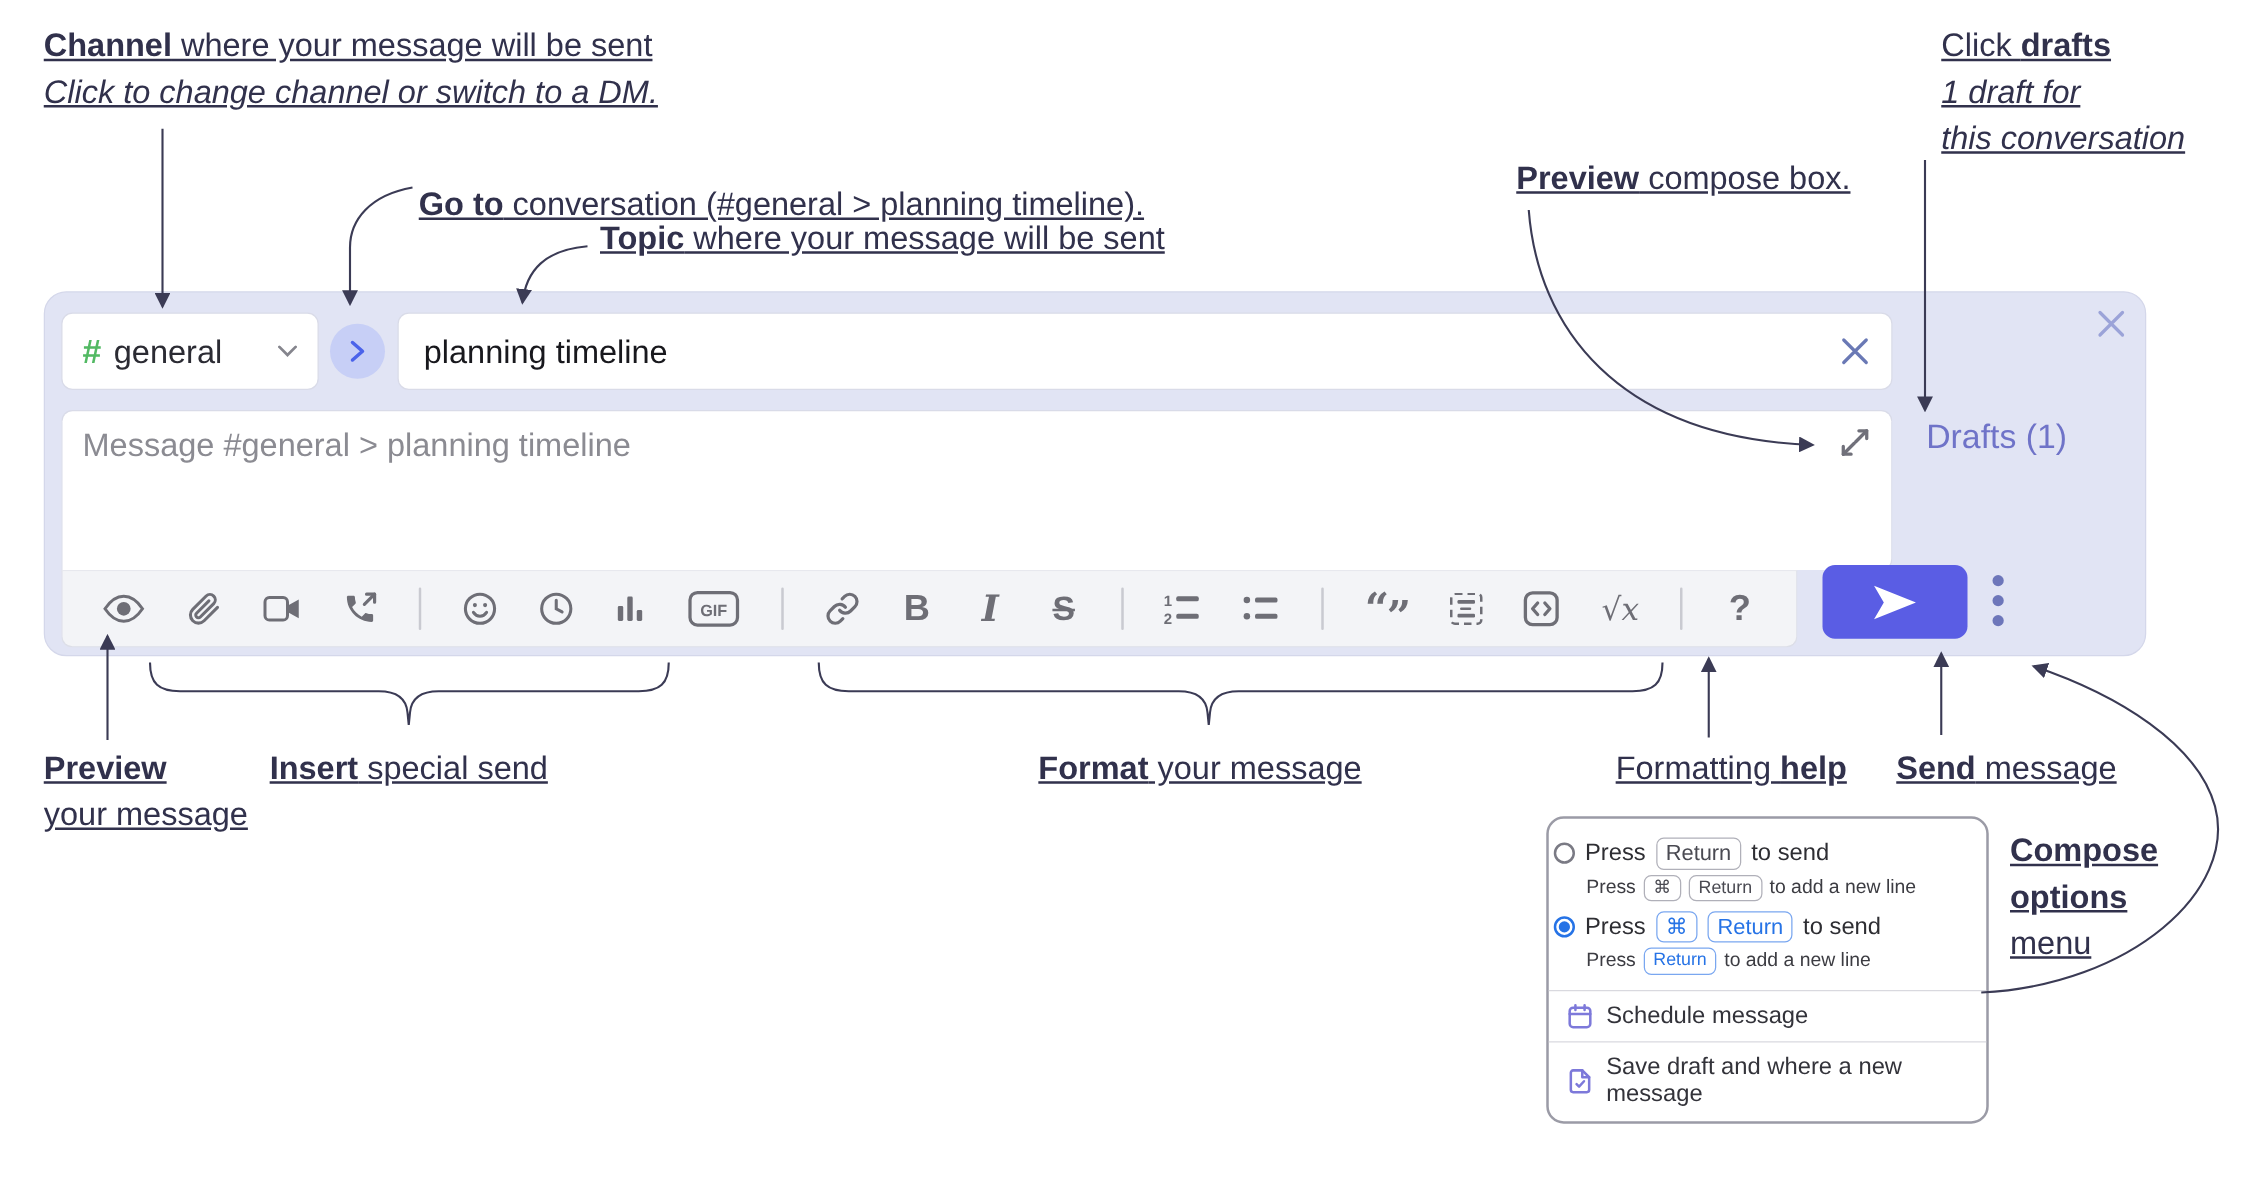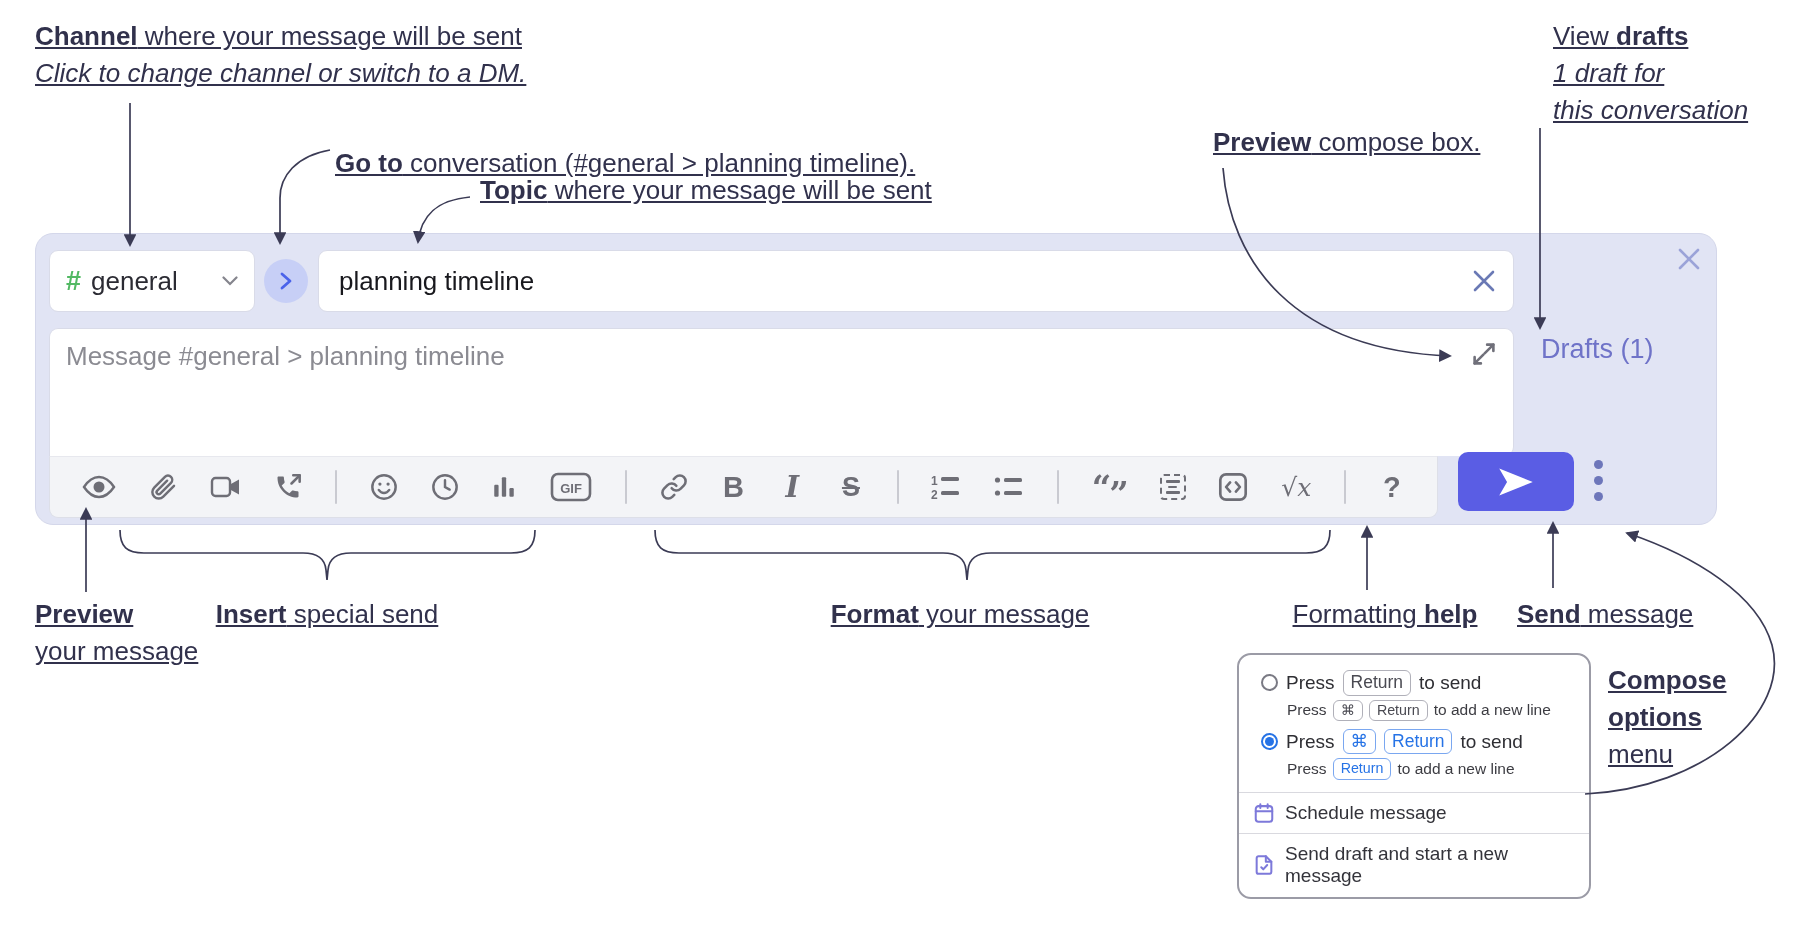--- a/index.html
+++ b/index.html
@@ -45,21 +45,21 @@
   .spoiler-box{width:26px;height:26px;border:2px dashed #6e6e76;border-radius:4px;display:flex;flex-direction:column;justify-content:center;gap:3px;align-items:center;box-sizing:border-box;}
   .spoiler-box i{display:block;height:2.5px;background:#6e6e76;border-radius:1px;}
   .close-x{position:absolute;right:14px;top:12px;cursor:pointer;display:flex;}
   .drafts-link{position:absolute;left:1505px;top:100px;font-size:27px;color:#6f73c8;cursor:pointer;}
   .send-btn{position:absolute;left:1422px;top:218px;width:116px;height:59px;border-radius:10px;background:#5a5de4;display:flex;align-items:center;justify-content:center;cursor:pointer;border:none;}
   .dots-btn{position:absolute;left:1556px;top:224px;display:flex;flex-direction:column;gap:7px;cursor:pointer;padding:2px;}
   .dots-btn i{width:9px;height:9px;border-radius:50%;background:#6d76ba;display:block;}
 
   
   .popup{position:absolute;left:1237px;top:653px;width:354px;height:246px;background:#fff;border:2px solid #9b9ba6;border-radius:14px;box-sizing:border-box;z-index:3;padding:10px 0;}
-  .pop-sec{padding:2px 22px;}
+  .pop-sec{padding:2px 4px;}
   .opt-row{display:flex;align-items:center;gap:8px;font-size:19px;color:#2e2e33;padding:3px 0;cursor:pointer;}
   .opt-sub{display:flex;align-items:center;gap:6px;font-size:15.5px;color:#3c3c42;padding:1px 0 5px 26px;}
   .radio{width:17px;height:17px;border-radius:50%;border:2px solid #7a7a84;box-sizing:border-box;flex:none;}
   .radio.sel{border-color:#2673e6;display:flex;align-items:center;justify-content:center;}
   .radio.sel i{width:9px;height:9px;border-radius:50%;background:#2673e6;display:block;}
   .kbd{border:1.5px solid #b0b0b9;border-radius:6px;padding:0px 7px;background:#fff;color:#4a4a52;font-size:0.92em;line-height:1.35;}
   .kbd.blue{border-color:#7aa7f0;color:#2673e6;}
   .pop-div{height:0;border-top:1.5px solid #d9d9df;margin:5px 0;}
   .menu-row{display:flex;align-items:center;gap:10px;font-size:19px;color:#33333a;padding:4px 14px;cursor:pointer;}
   .menu-row svg{flex:none;}
@@ -80,21 +80,21 @@
 
   <div class="ann" style="left:480px;top:172px;">
     <b>Topic</b><span> where your message will be sent</span>
   </div>
 
   <div class="ann" style="left:1213px;top:124px;">
     <b>Preview</b><span> compose box.</span>
   </div>
 
   <div class="ann ann-right" style="left:1553px;top:18px;">
-    <div><span>View </span><b>drafts</b></div>
+    <div><span>Click </span><b>drafts</b></div>
     <div class="it">1 draft for</div>
     <div class="it">this conversation</div>
   </div>
 
   <div class="ann" style="left:35px;top:596px;">
     <div><b>Preview</b></div>
     <div>your message</div>
   </div>
 
   <div class="ann ann-center" style="left:327px;top:596px;">
@@ -323,21 +323,21 @@
         </svg>
       <span>Schedule message</span>
     </div>
     <div class="pop-div"></div>
     <div class="menu-row">
       <svg width="22" height="22" viewBox="0 0 24 24" fill="none" stroke="#7d79da" stroke-width="2.2" stroke-linecap="round" stroke-linejoin="round">
           <path d="M14,2.5 H6 a2,2 0 0 0 -2,2 V19.5 a2,2 0 0 0 2,2 H18 a2,2 0 0 0 2,-2 V8.5 Z"></path>
           <path d="M14,2.5 V8.5 H20"></path>
           <path d="M9,14.5 l2.2,2.2 L15.5,12"></path>
         </svg>
-      <span>Send draft and start a new message</span>
+      <span>Save draft and where a new message</span>
     </div>
   </div>
 
   <svg class="overlay" width="1814" height="944" viewBox="0 0 1814 944">
     <defs>
       <marker id="arr" viewBox="0 0 10 10" refX="8.5" refY="5" markerWidth="7.5" markerHeight="7.5" orient="auto-start-reverse">
         <path d="M0,0 L10,5 L0,10 z" fill="#3b3b55"></path>
       </marker>
     </defs>
     <g fill="none" stroke="#3b3b55" stroke-width="1.7">

